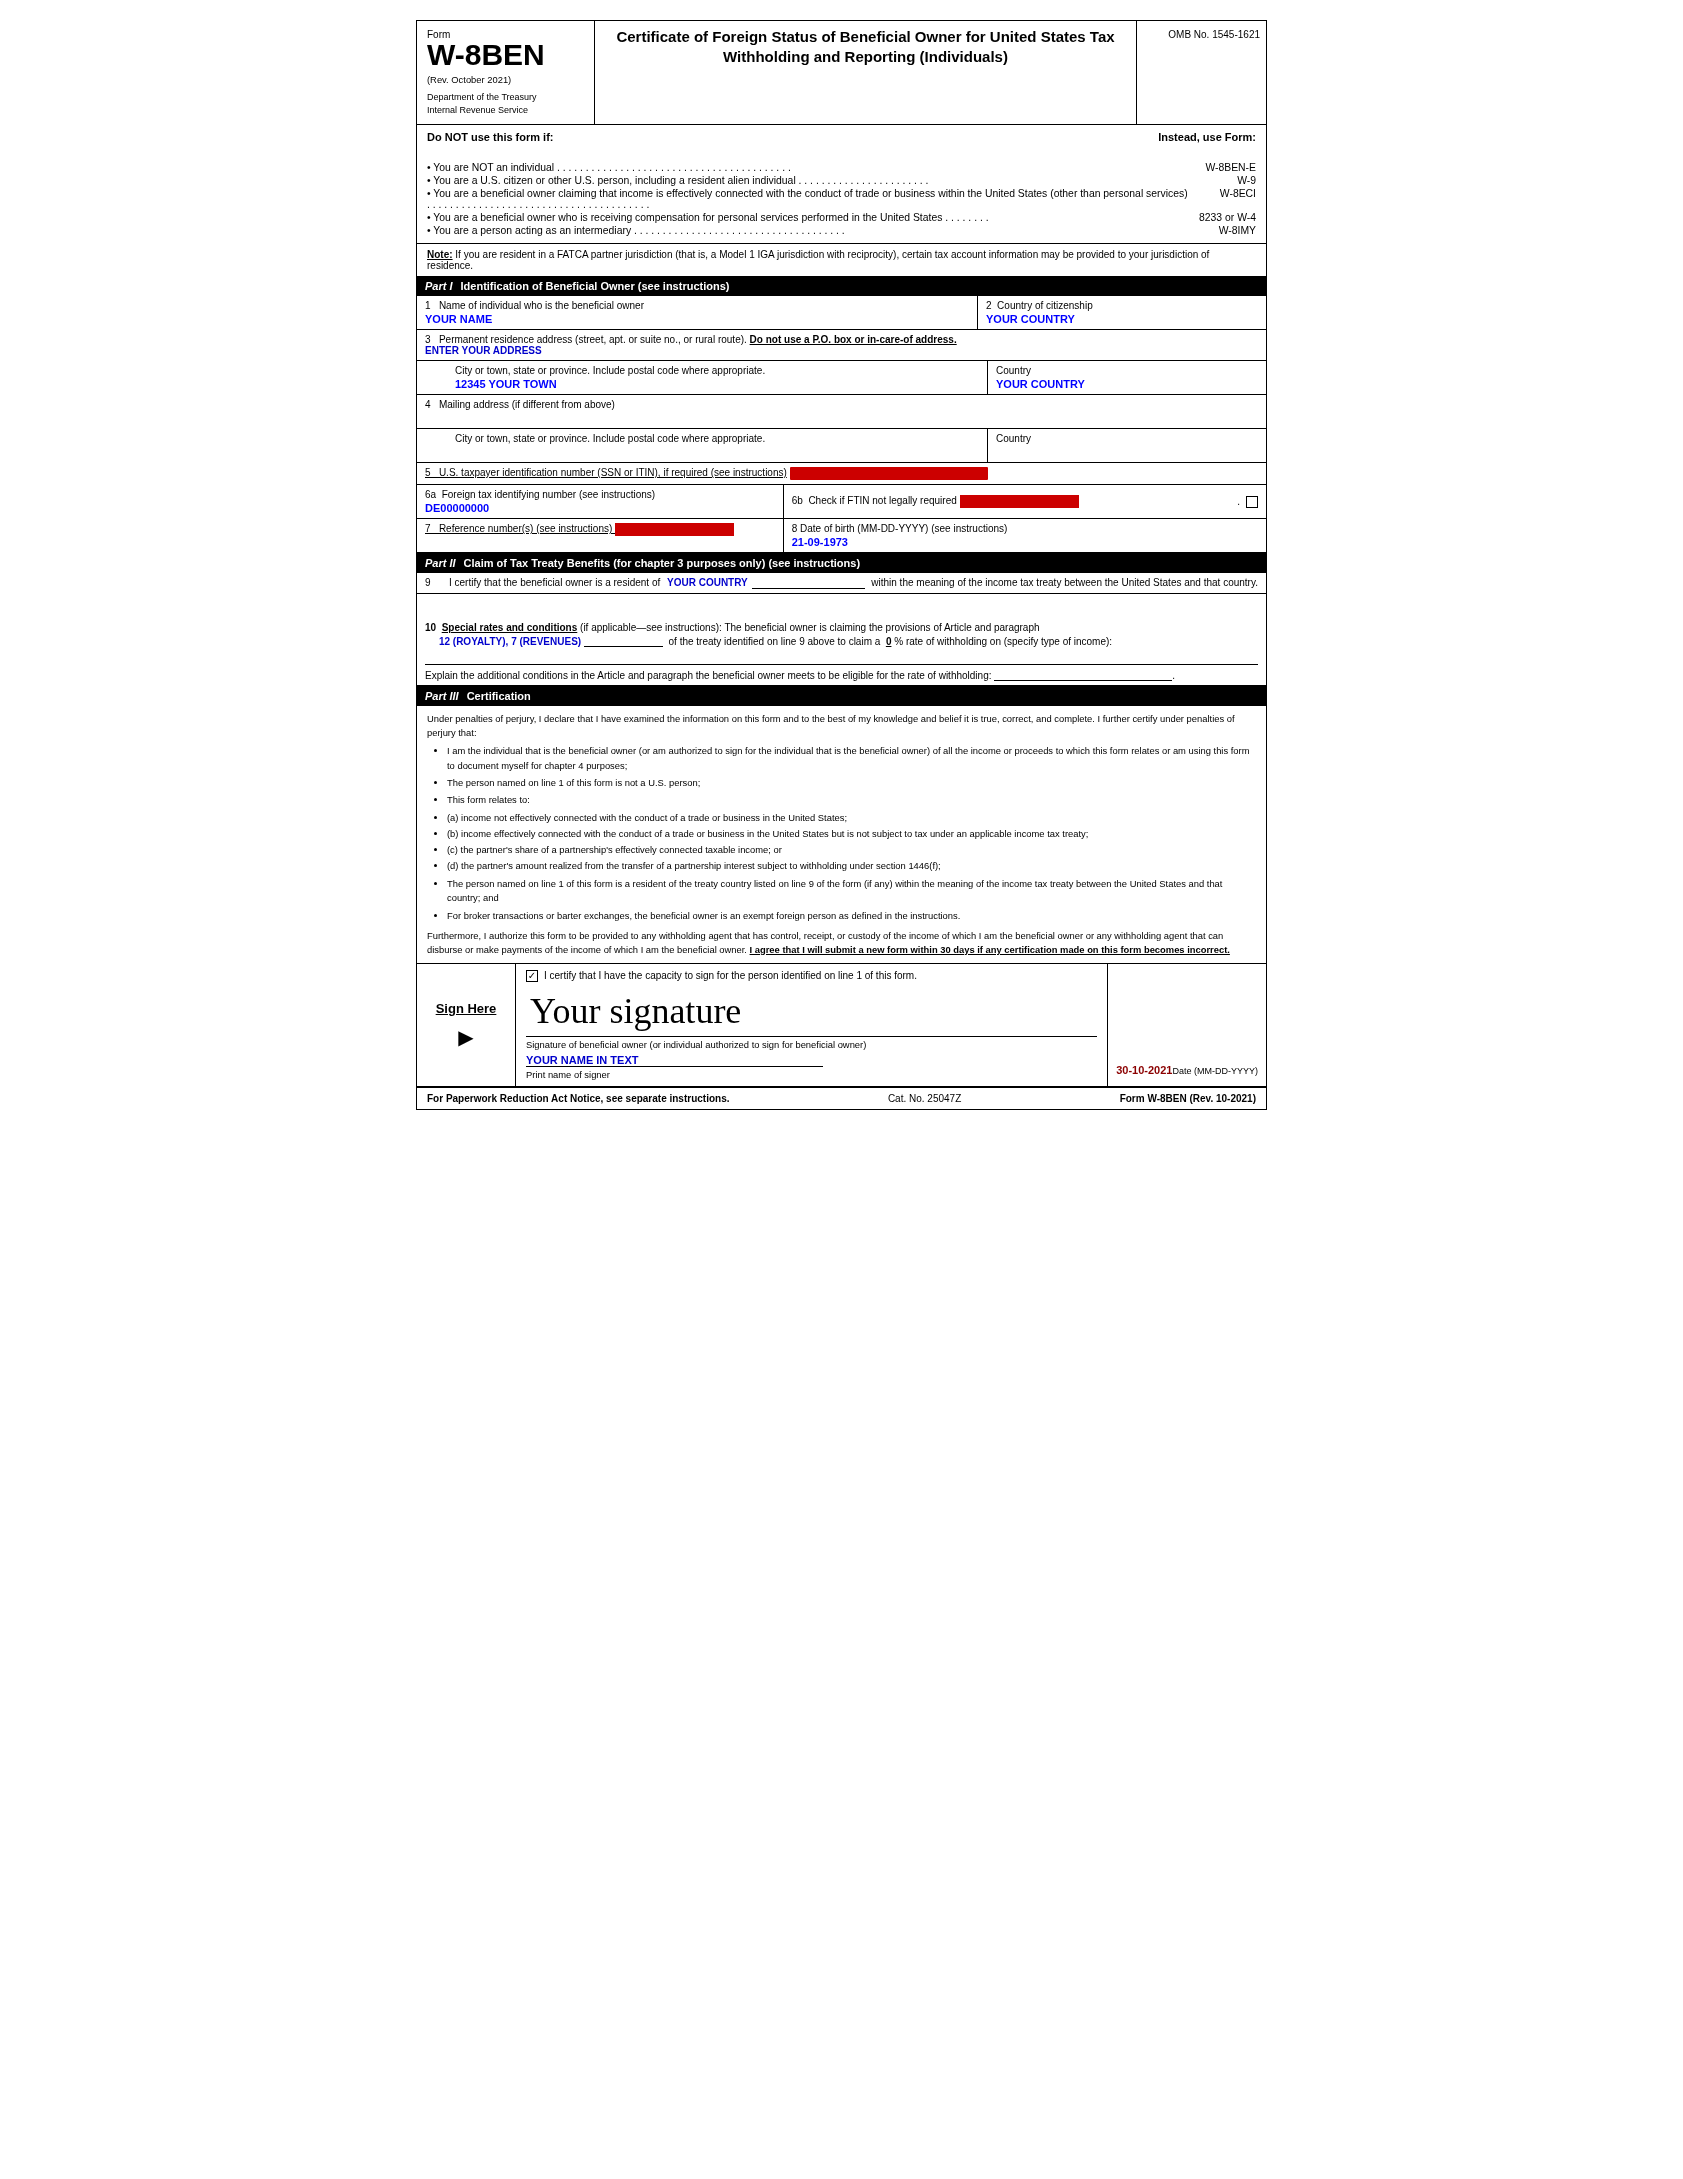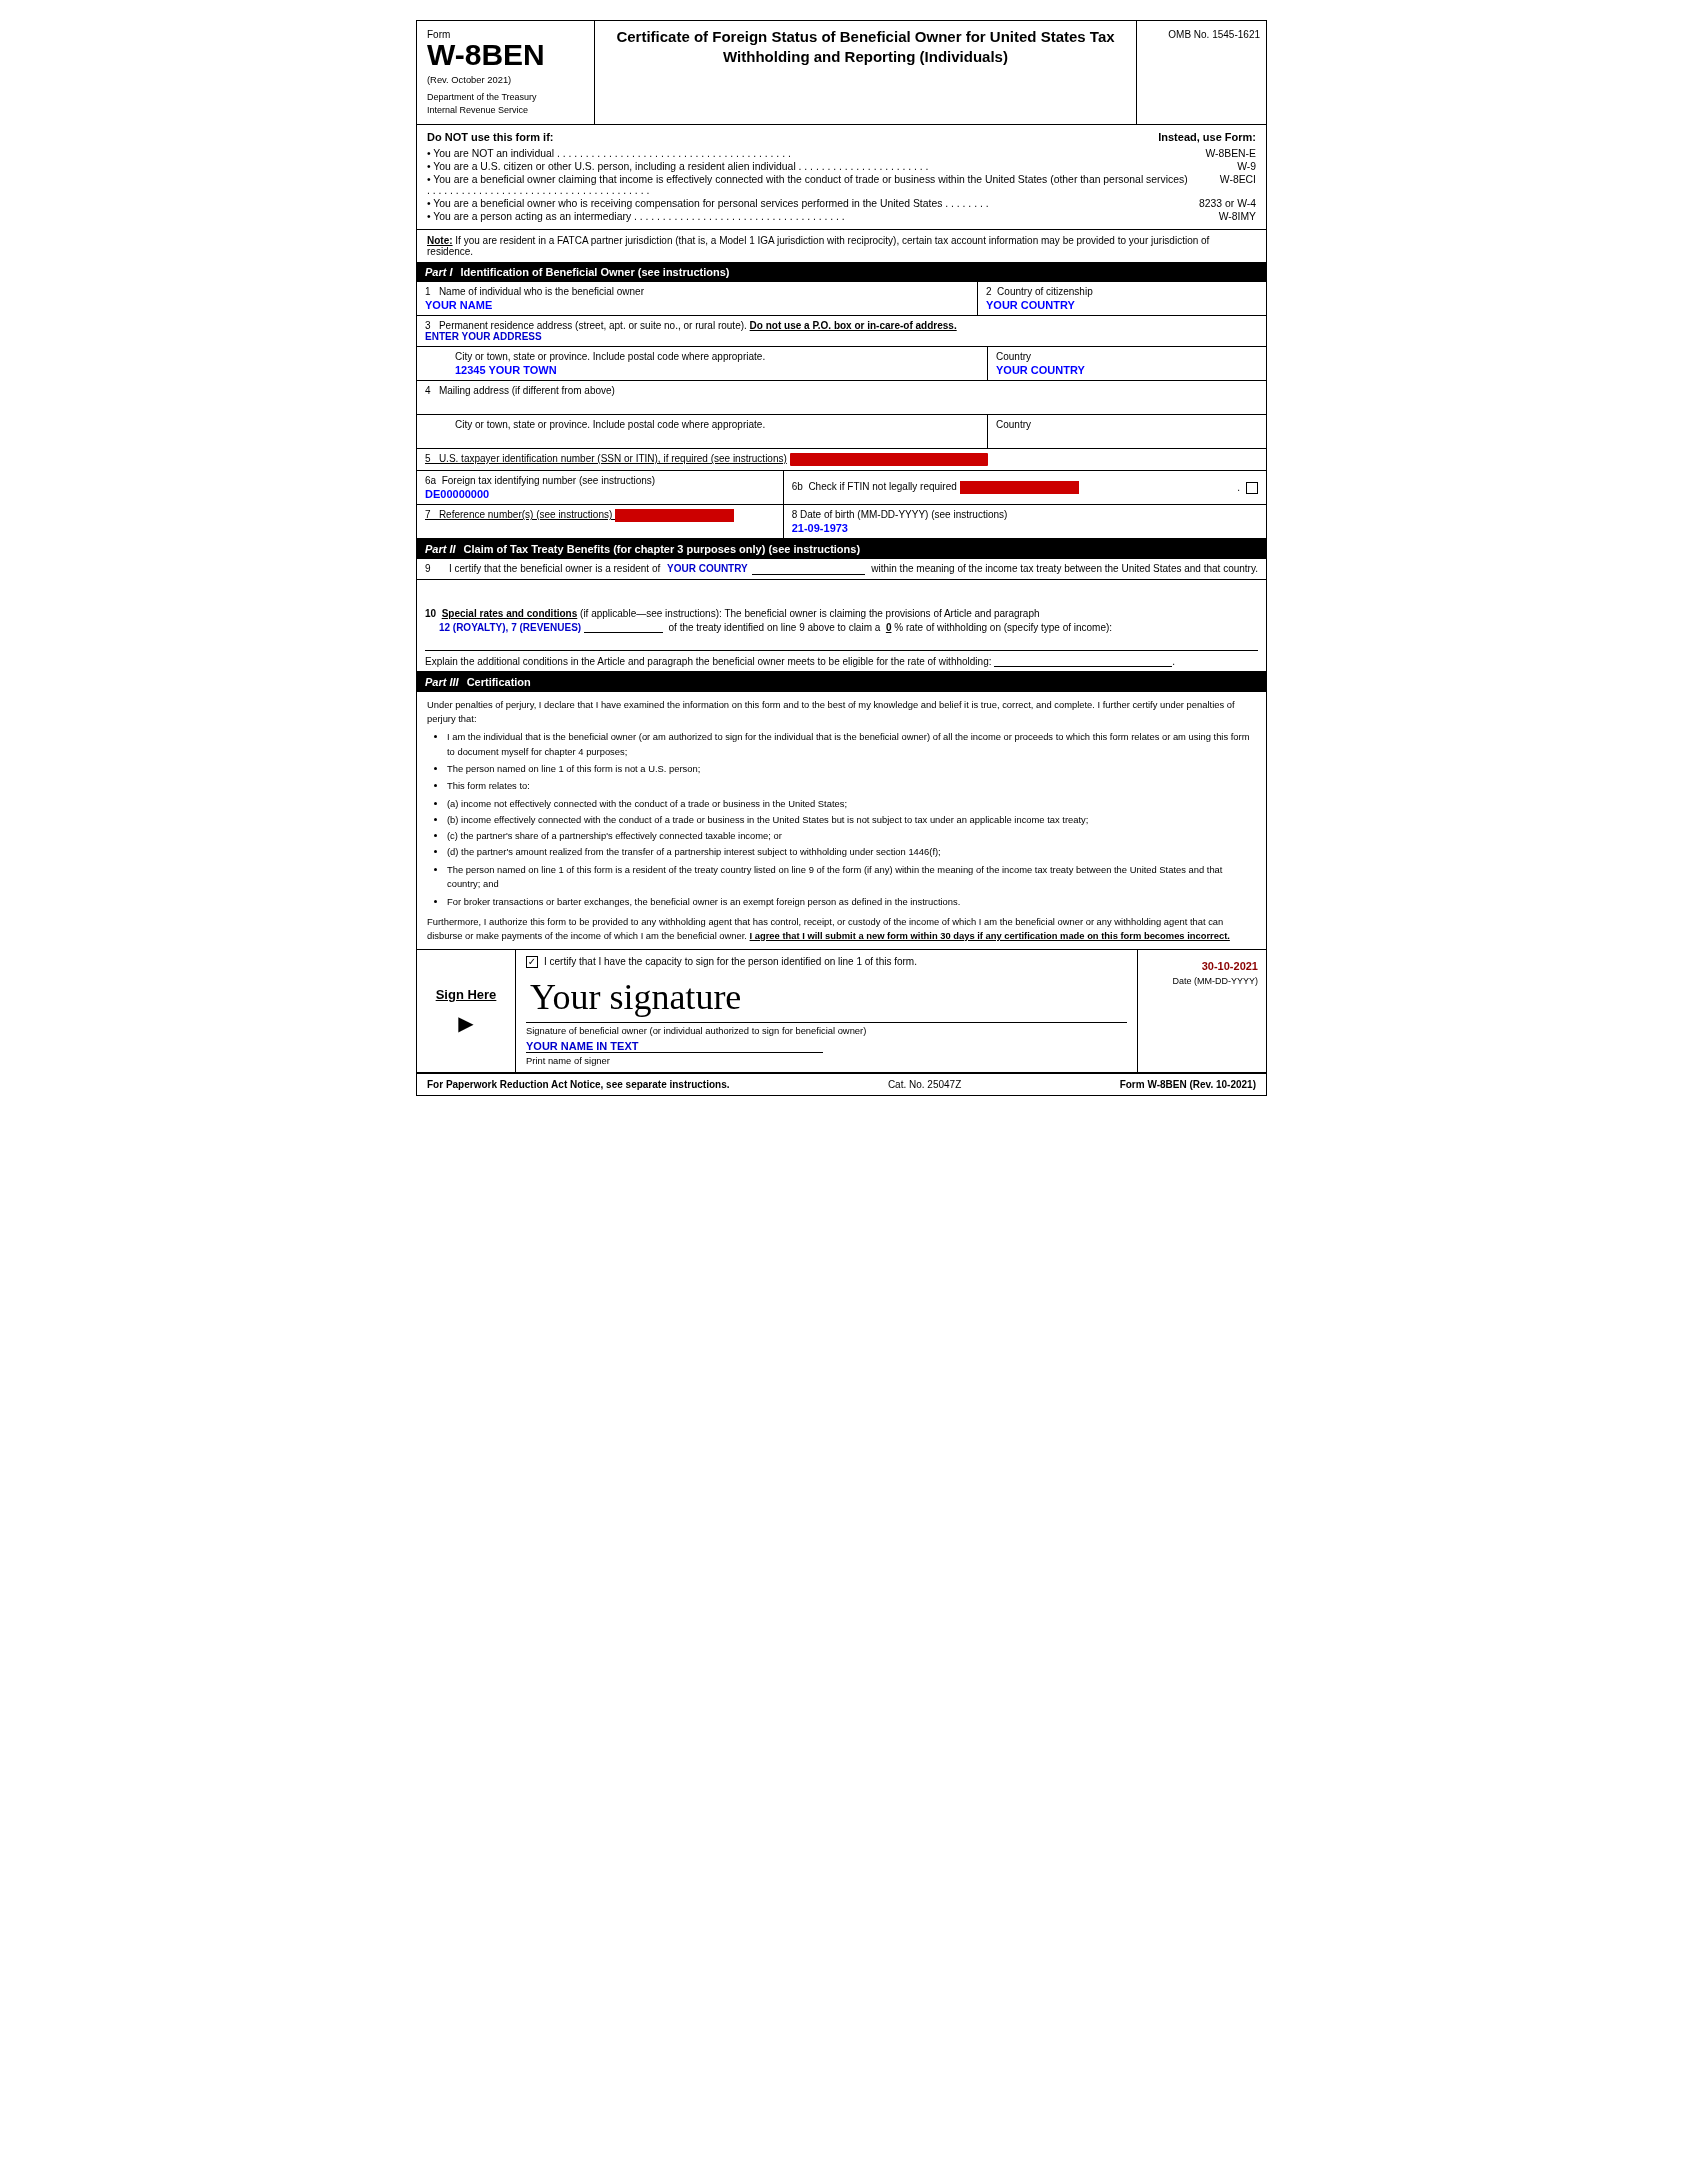--- a/index.html
+++ b/index.html
@@ -79,21 +79,21 @@
       font-weight: bold;
       font-size: 11px;
     }
     .do-not-use .header-row .right {
       font-weight: bold;
       font-size: 11px;
     }
     .do-not-use table {
       width: 100%;
       border-collapse: collapse;
-      margin-top: 4px;
+      margin-top: 18px;
     }
     .do-not-use table tr td {
       padding: 1px 0;
       vertical-align: top;
       font-size: 10.4px;
     }
     .do-not-use table tr td.form-ref {
       text-align: right;
       white-space: nowrap;
       padding-left: 10px;
@@ -251,21 +251,21 @@
       font-size: 11px;
       border-bottom: 1px solid #000;
       display: inline-block;
       min-width: 297px;
     }
     .sign-date-box {
       min-width: 129px;
       border-left: 1px solid #000;
       padding: 10px 8px;
       display: flex;
-      flex-direction: column;
+      flex-direction: row;
       align-items: flex-end;
       justify-content: flex-start;
     }
     .date-value {
       color: #8B0000;
       font-weight: bold;
       font-size: 11px;
     }
     .date-label {
       font-size: 9px;

